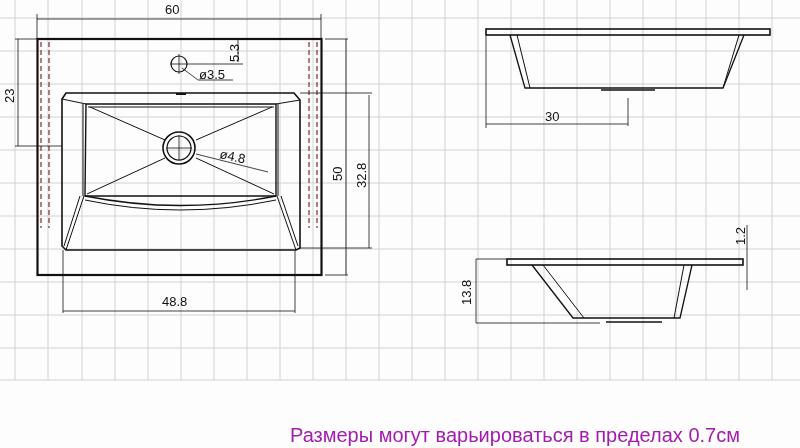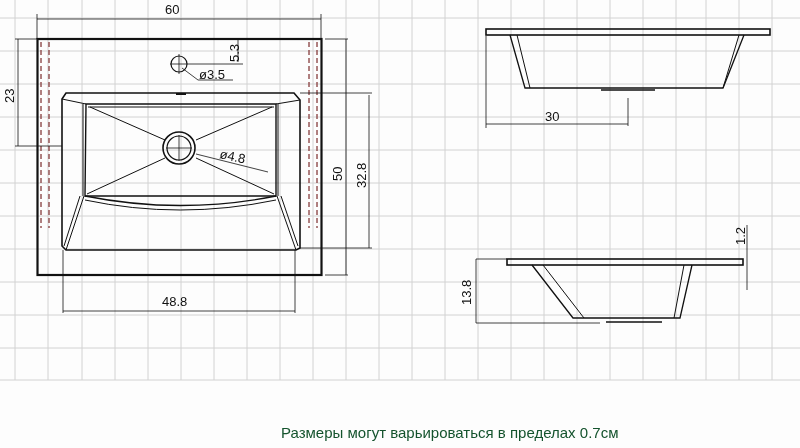--- a/index.html
+++ b/index.html
@@ -1,19 +1,19 @@
 <!DOCTYPE html>
 <html><head>
 <meta charset="utf-8">
 <style>
   html, body { margin: 0; padding: 0; background: #fdfdfd; }
   body { width: 800px; height: 448px; position: relative; overflow: hidden; font-family: "Liberation Sans", sans-serif; }
   svg { position: absolute; left: 0; top: 0; }
   .dim { font-family: "Liberation Sans", sans-serif; font-size: 13px; fill: #111; }
-  .note { position: absolute; left: 281px; top: 424px; font-size: 15px; color: #14532d; font-family: "Liberation Sans", sans-serif; white-space: nowrap; }
+  .note { position: absolute; left: 290px; top: 424px; font-size: 20px; color: #a21caf; font-family: "Liberation Sans", sans-serif; white-space: nowrap; }
 </style>
 </head>
 <body>
 
 <svg width="800" height="448" viewBox="0 0 800 448">
 
   <g stroke="#d2d2d2" stroke-width="1">
     <line x1="15" y1="0" x2="15" y2="380"></line>
       <line x1="48" y1="0" x2="48" y2="380"></line>
     <line x1="82" y1="0" x2="82" y2="380"></line>

